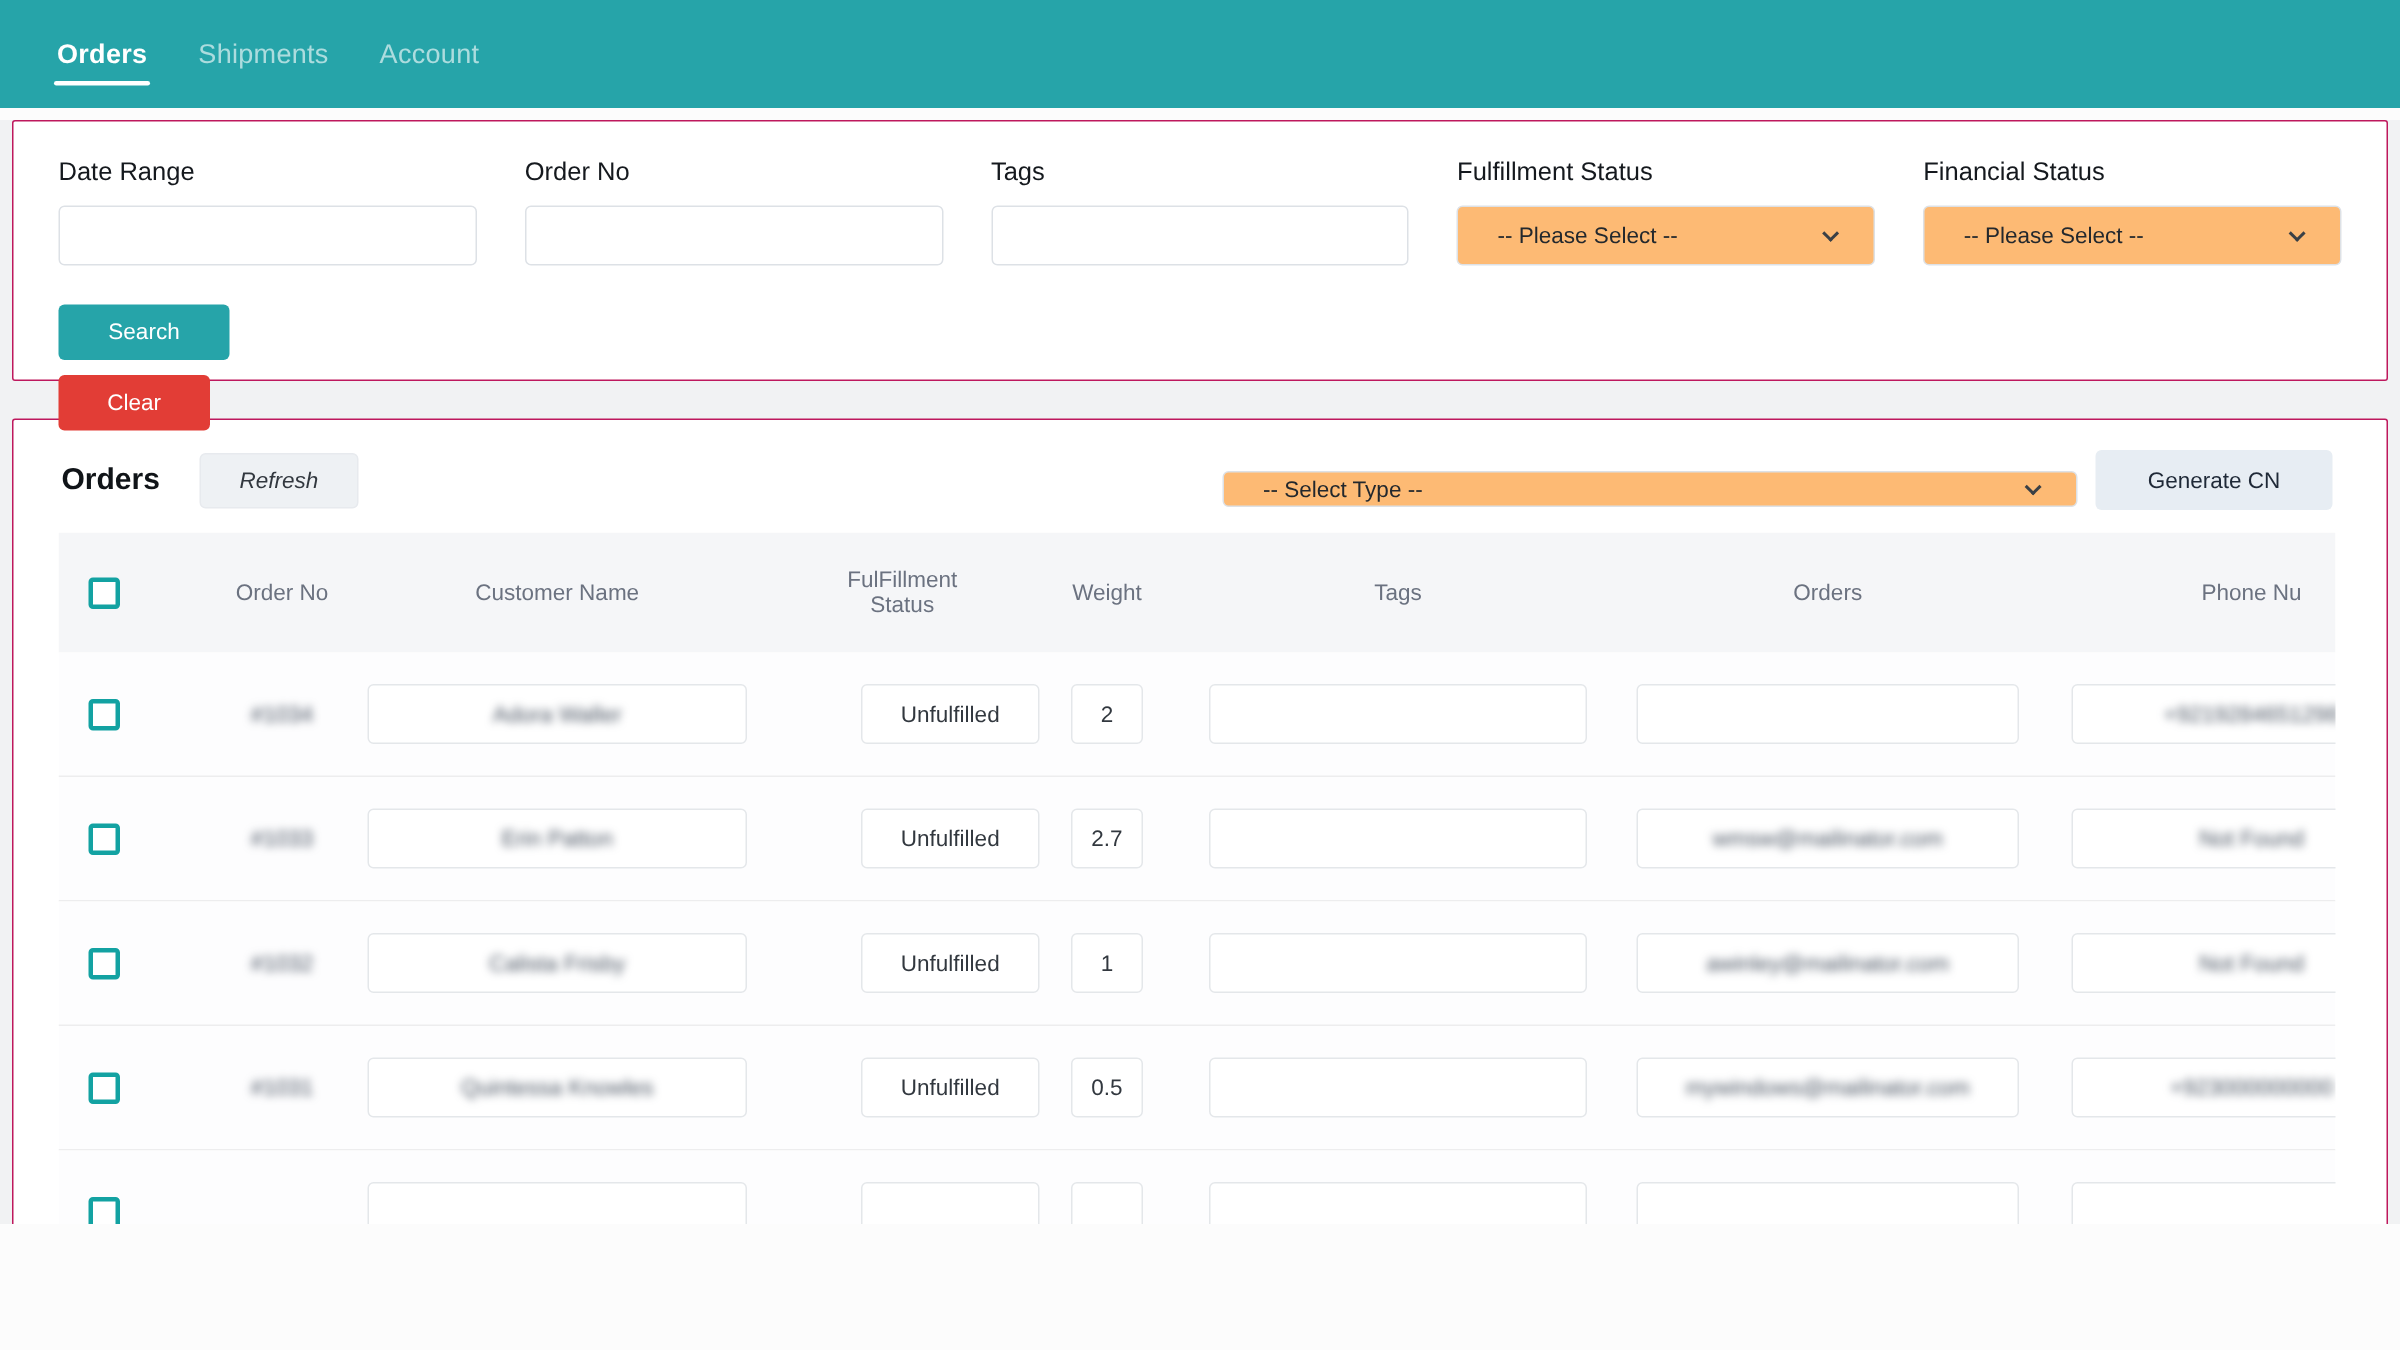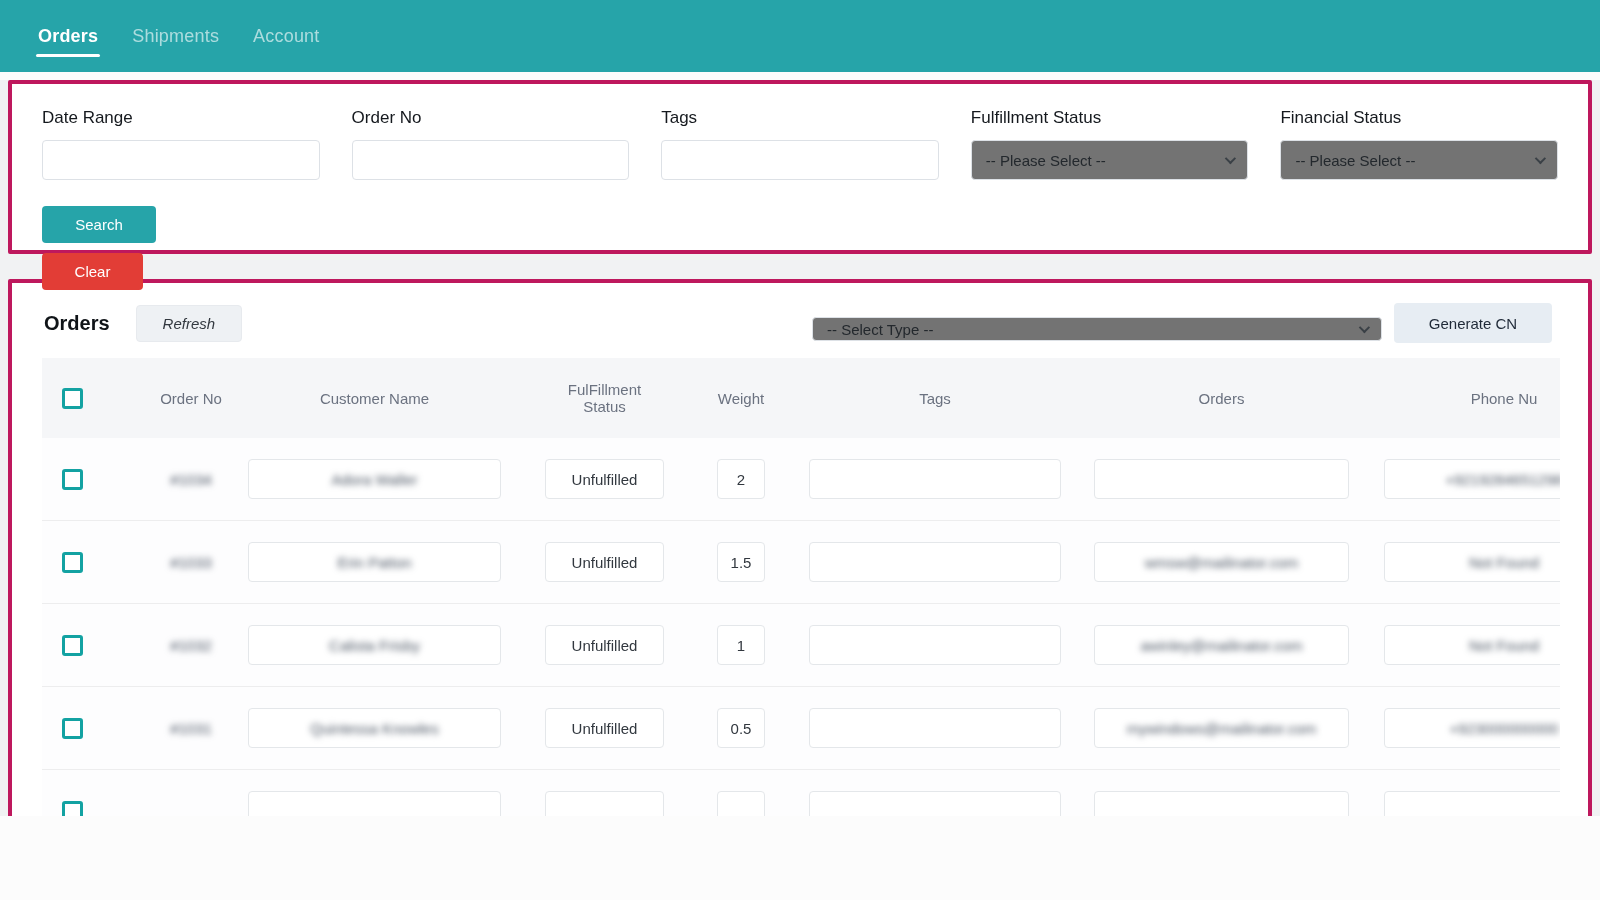--- a/index.html
+++ b/index.html
@@ -50,21 +50,21 @@
 
   
   .band {
     margin-top: 8px;
     background: #f1f2f3;
     height: 736px;
     overflow: hidden;
   }
   .card {
     background: #ffffff;
-    border: 4px solid #be185d;
+    border: 1px solid #be185d;
     border-radius: 2px;
     margin: 0 8px;
   }
 
   
   .filter-card { height: 174px; padding: 24px 30px 0 30px; }
   .filter-grid {
     display: grid;
     grid-template-columns: repeat(5, 1fr);
     column-gap: 32px;
@@ -86,25 +86,25 @@
     font-family: inherit;
     color: #222;
     outline: none;
   }
   .select {
     margin-top: 12px;
     width: 100%;
     height: 40px;
     border: 1px solid var(--border);
     border-radius: 4px;
-    background: #737373;
+    background: #fdba74;
     display: flex;
     align-items: center;
     justify-content: space-between;
-    padding: 0 14px;
+    padding: 0 26px;
     font-size: 15px;
     color: #23282d;
     cursor: pointer;
   }
   .chevron {
     width: 8px; height: 8px;
     border-right: 2px solid #3a4046;
     border-bottom: 2px solid #3a4046;
     transform: rotate(45deg) translateY(-2px);
     flex: 0 0 auto;
@@ -209,21 +209,21 @@
     border-radius: 4px;
     background: #fff;
     display: flex;
     align-items: center;
     justify-content: center;
     font-size: 15px;
     color: #32383f;
     white-space: nowrap;
   }
   .box-name   { width: 253px; }
-  .box-status { width: 119px; }
+  .box-status { width: 119px; margin-left: 32px; }
   .box-weight { width: 48px; }
   .box-tags   { width: 252px; cursor: text; }
   .box-email  { width: 255px; }
   .box-phone  { width: 240px; }
   .blurred { filter: blur(3px); color: #4b5563; }
 </style>
 </head>
 <body>
 
 <header class="topnav">
@@ -353,21 +353,21 @@
                 <span class="blurred">Erin Patton</span>
               </div>
             </div>
     <div class="hcell">
               <div class="box box-status">
                 <span>Unfulfilled</span>
               </div>
             </div>
     <div class="hcell">
               <div class="box box-weight">
-                <span>1.5</span>
+                <span>2.7</span>
               </div>
             </div>
     <div class="hcell">
               <div class="box box-tags">
                 <span></span>
               </div>
             </div>
     <div class="hcell">
               <div class="box box-email">
                 <span class="blurred">wmsw@mailinator.com</span>

